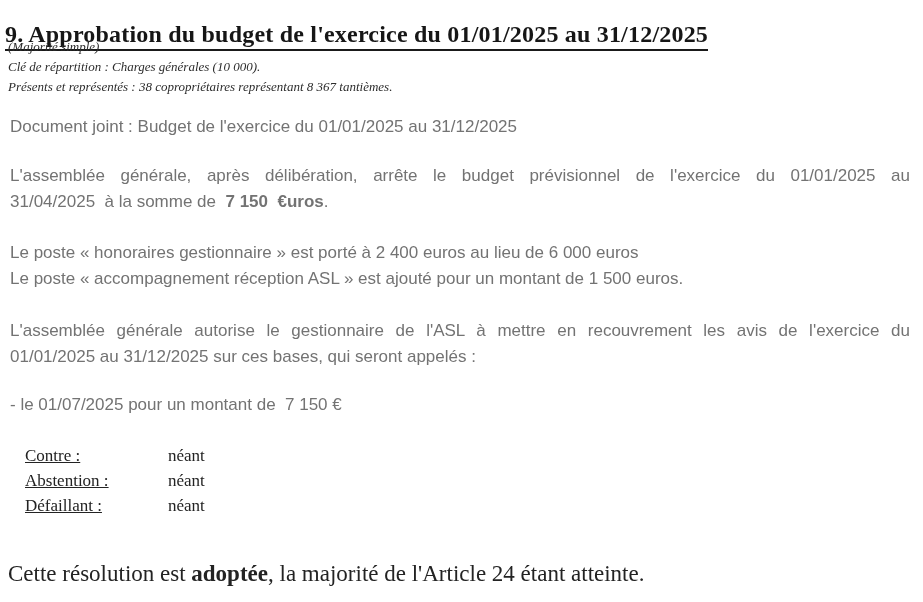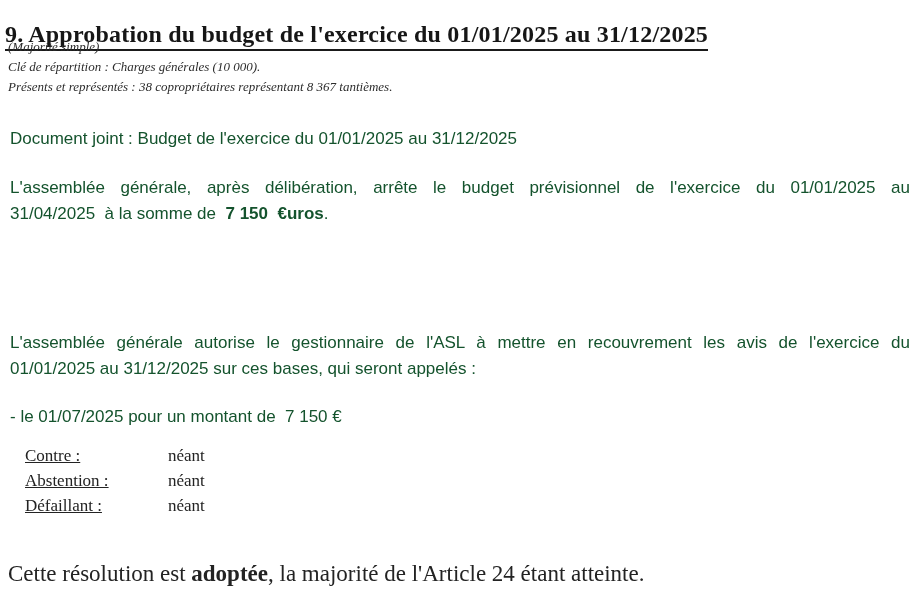--- a/index.html
+++ b/index.html
@@ -41,22 +41,21 @@
     color: #2c2c2c;
     white-space: nowrap;
   }
 
   .body-block {
     position: absolute;
     left: 10px;
     width: 900px;
     font-size: 17px;
     line-height: 26px;
-    color: #14532d;
-    margin-top: 12px;
+    color: #737373;
   }
   .attachment   { top: 114px; }
   .resolution   { top: 163px; }
   .budget-lines { top: 240px; }
   .recovery     { top: 318px; }
   .installment  { top: 392px; }
 
   .just {
     text-align: justify;
     text-align-last: justify;
@@ -108,20 +107,24 @@
 
   <div class="body-block sans attachment">Document joint : Budget de l'exercice du 01/01/2025 au 31/12/2025</div>
 
   <div class="body-block sans resolution">
     <div class="just">L'assemblée générale, après délibération, arrête le budget prévisionnel de l'exercice du 01/01/2025 au</div>
     <div>
       <span class="prewrap">31/04/2025  à la somme de  </span><b class="amount prewrap">7 150  €uros</b><span>.</span>
     </div>
   </div>
 
+  <div class="body-block sans budget-lines">
+    <div>Le poste « honoraires gestionnaire » est porté à 2 400 euros au lieu de 6 000 euros</div>
+    <div>Le poste « accompagnement réception ASL » est ajouté pour un montant de 1 500 euros.</div>
+  </div>
 
   <div class="body-block sans recovery">
     <div class="just">L'assemblée générale autorise le gestionnaire de l'ASL à mettre en recouvrement les avis de l'exercice du</div>
     <div>01/01/2025 au 31/12/2025 sur ces bases, qui seront appelés :</div>
   </div>
 
   <div class="body-block sans installment prewrap">- le 01/07/2025 pour un montant de  7 150 €</div>
 
   <div class="votes">
     <div class="vote-row">

